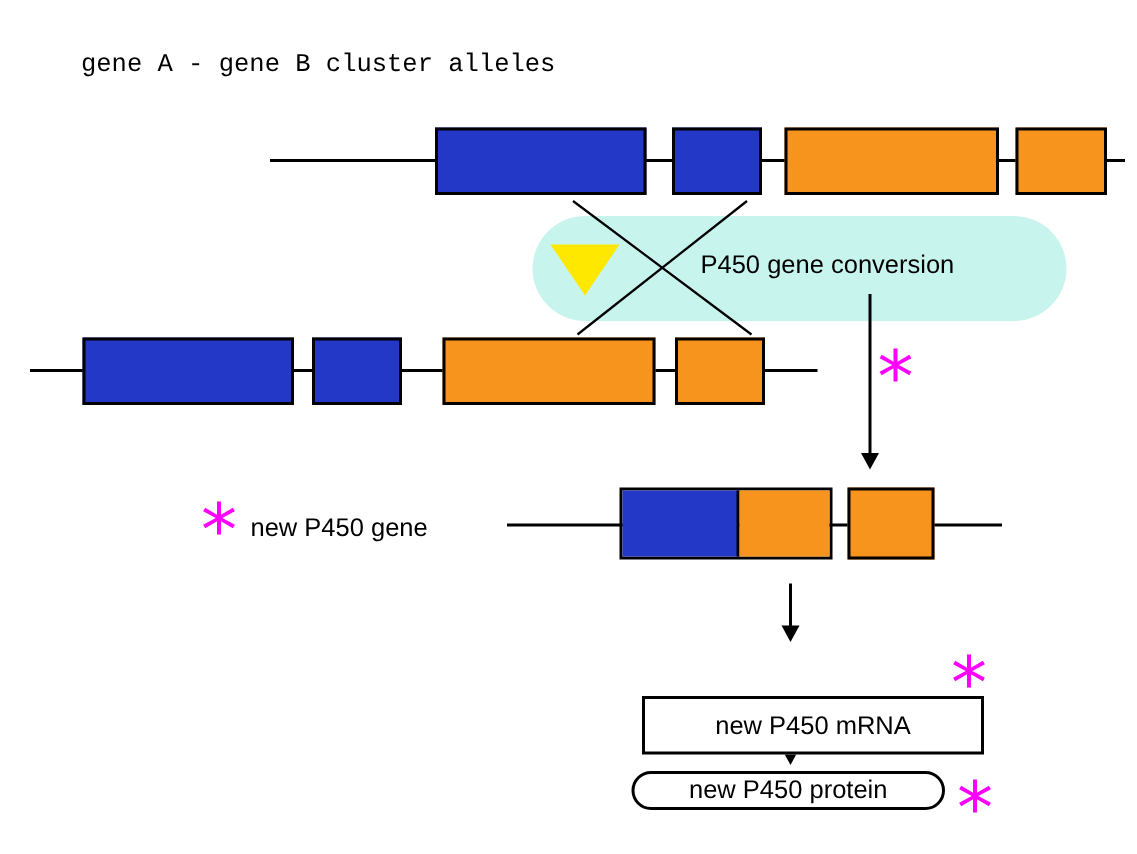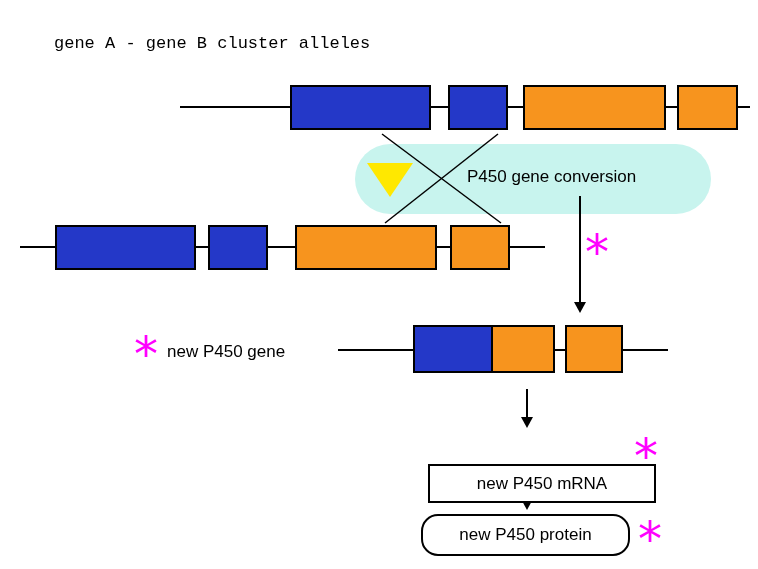--- a/index.html
+++ b/index.html
@@ -86,21 +86,21 @@
     box-sizing: border-box;
     border: 2px solid #000000;
     background: #ffffff;
     display: flex;
     align-items: center;
     justify-content: center;
     font-size: 17px;
     z-index: 3;
   }
   .mrna-box    { left: 428px; top: 431px; width: 228px; height: 39px; margin-top: 33px; }
-  .protein-box { left: 421px; top: 514px; width: 209px; height: 42px; border-radius: 17px; }
+  .protein-box { left: 421px; top: 514px; width: 209px; height: 26px; border-radius: 17px; }
 
   .ast {
     position: absolute;
     color: #ff00ff;
     font-size: 48px;
     line-height: 1;
     font-family: "DejaVu Sans", sans-serif;
     z-index: 4;
   }
   .ast-conversion { left: 585px; top: 228px; }

